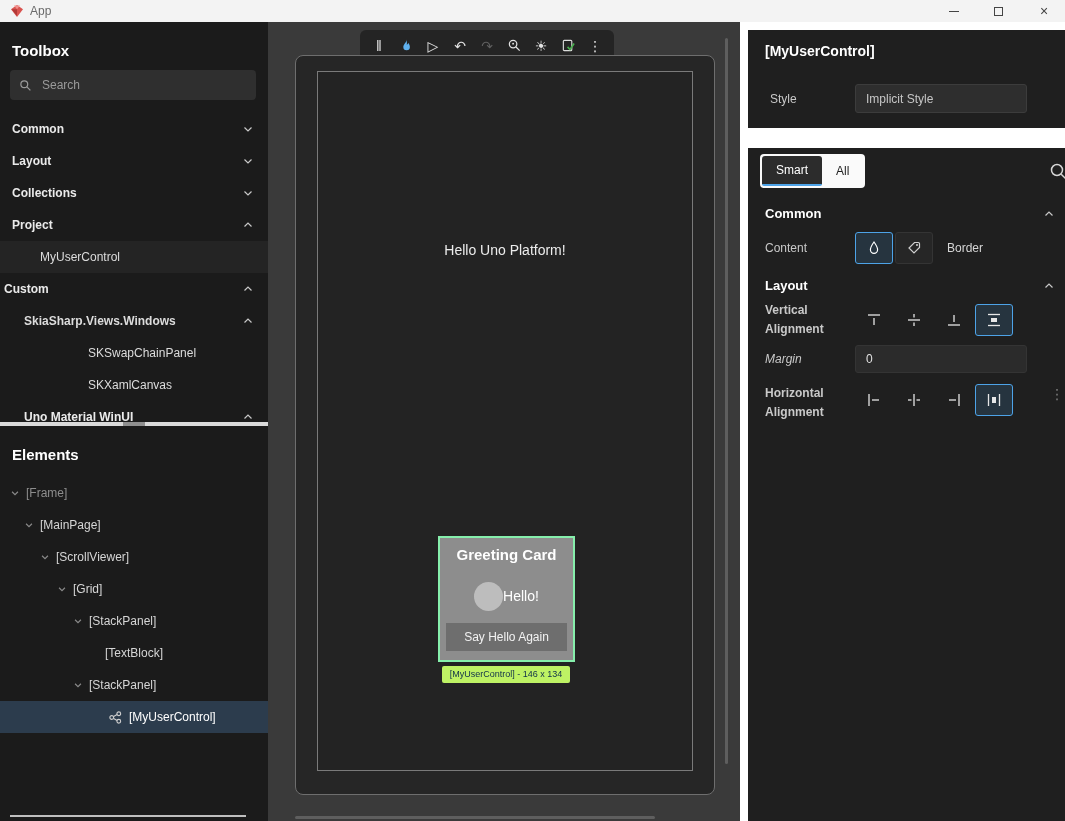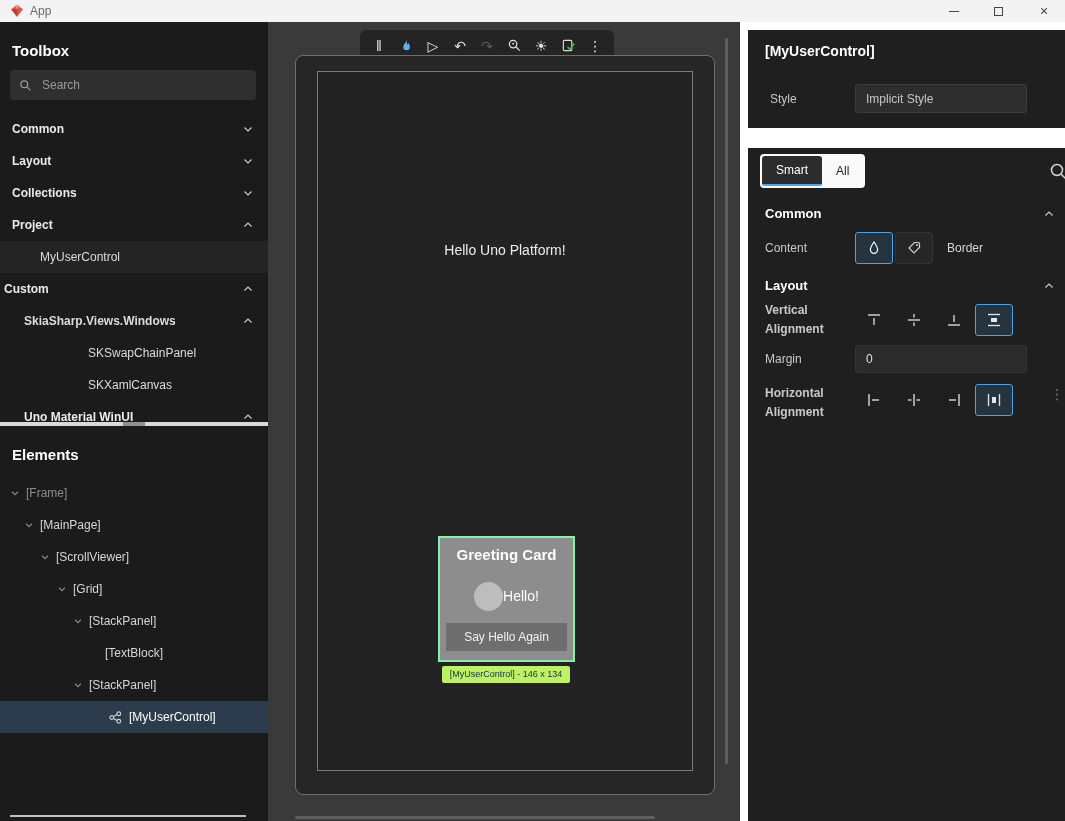--- a/index.html
+++ b/index.html
@@ -357,21 +357,21 @@
       </span>
       <span class="prop-btn selected">
         <svg width="16" height="16" viewBox="0 0 16 16" stroke="#e6e6e6" stroke-width="1.3" fill="none">
             <line x1="2" y1="2.5" x2="14" y2="2.5"></line>
             <line x1="2" y1="13.5" x2="14" y2="13.5"></line>
             <rect x="5" y="6" width="6" height="4" fill="#e6e6e6" stroke="none"></rect>
           </svg>
       </span>
     </div>
 
-    <div class="prop-label" style="top:204px;">Margin</div>
+    <div class="prop-label" style="top:204px;font-style:italic;">Margin</div>
     <input class="margin-input" type="text" value="0" style="">
 
     <div class="prop-label wrap" style="top:236px;">Horizontal Alignment</div>
     <div class="btn-group" style="top:236px;">
       <span class="prop-btn naked">
         <svg width="16" height="16" viewBox="0 0 16 16" stroke="#e6e6e6" stroke-width="1.3" fill="none">
             <line x1="3" y1="2" x2="3" y2="14"></line>
             <line x1="6" y1="8" x2="13" y2="8"></line>
           </svg>
       </span>

